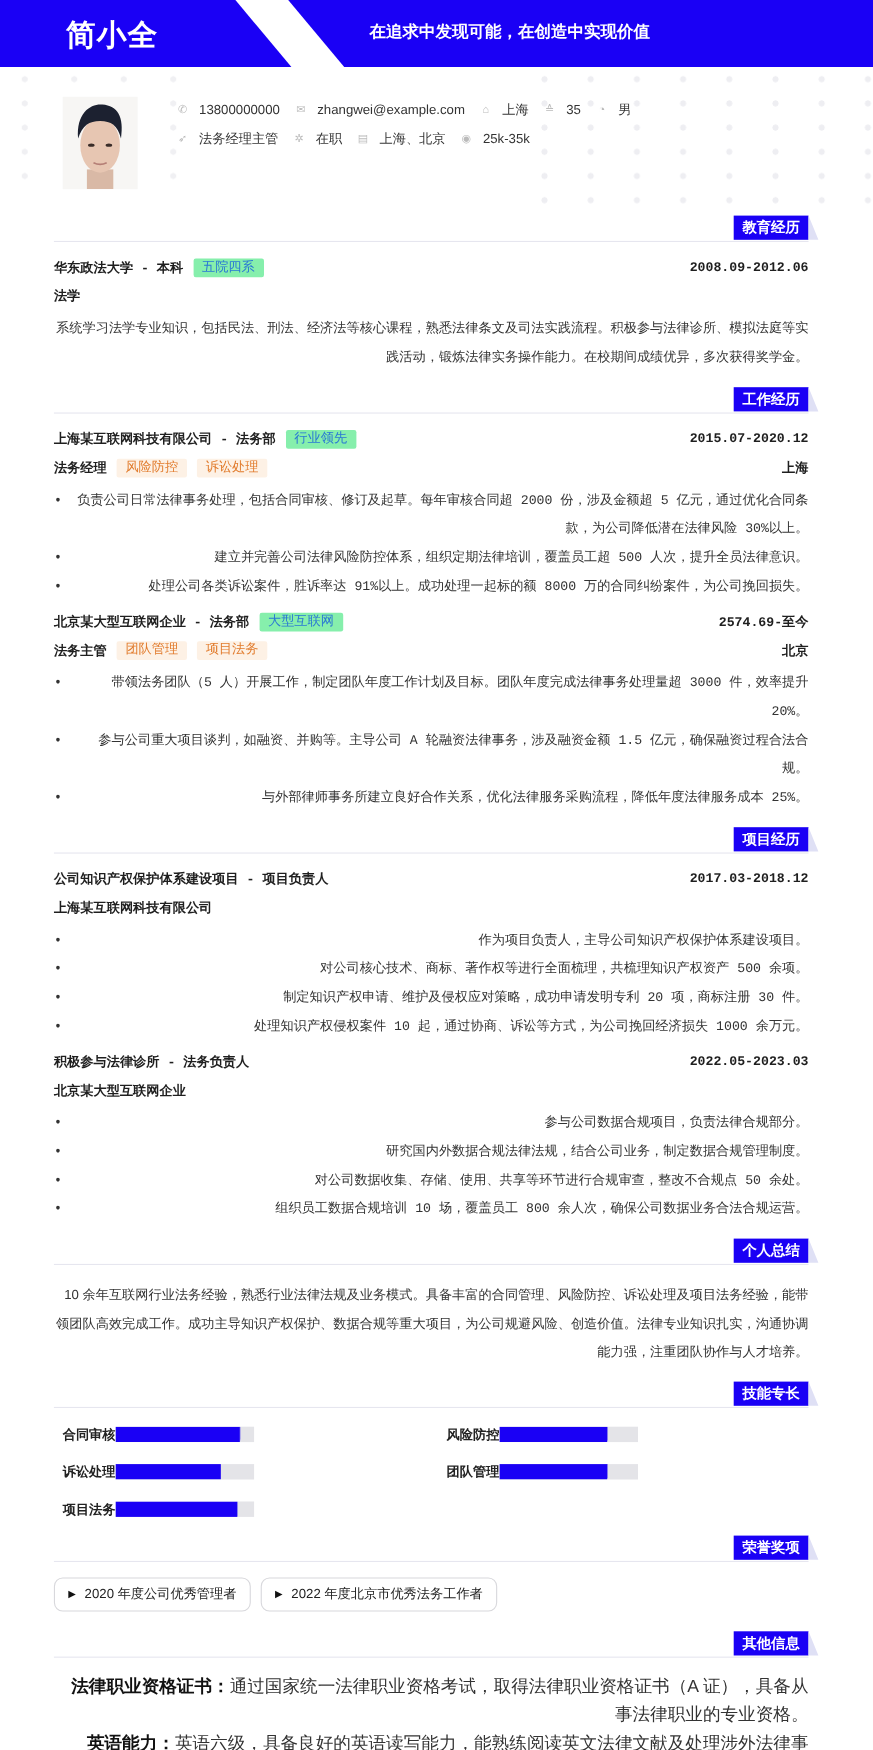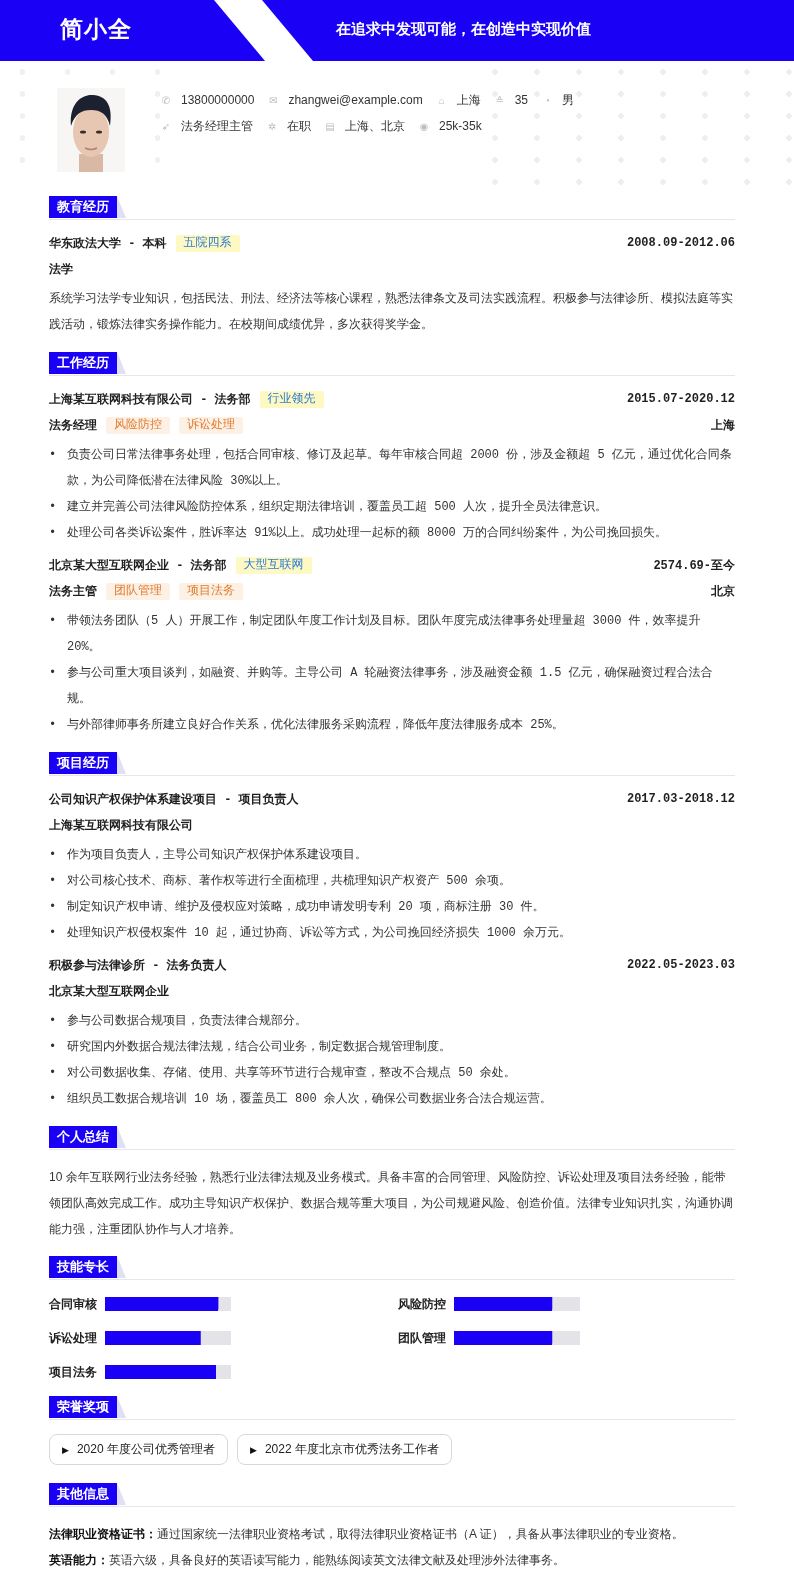--- a/index.html
+++ b/index.html
@@ -3,59 +3,59 @@
   <meta charset="utf-8">
   <style>
     * { box-sizing: border-box; margin: 0; padding: 0; }
     body {
       width: 794px; height: 1591px; background: #ffffff;
       font-family: "Liberation Sans", "DejaVu Sans", sans-serif;
       color: #1f1f1f; font-size: 12px; position: relative; overflow: hidden;
     }
     .header { position: absolute; left: 0; top: 0; width: 794px; height: 61px; }
     .header svg { position: absolute; left: 0; top: 0; }
-    .header .name { position: absolute; left: 60px; top: 14px; font-size: 23px; font-weight: bold; color: #fff; letter-spacing: 1px; }
+    .header .name { position: absolute; left: 60px; top: 14px; font-size: 27px; font-weight: bold; color: #fff; letter-spacing: 1px; }
     .header .motto { position: absolute; left: 336px; top: 20px; font-size: 15px; font-weight: bold; color: #fff; }
     .dots { position: absolute; right: 0; top: 61px; width: 320px; height: 130px;
       background-image: radial-gradient(circle, #eeeef2 2.5px, transparent 3px);
       background-size: 42px 22px; }
     .dots-left { position: absolute; left: 0; top: 61px; width: 190px; height: 110px;
       background-image: radial-gradient(circle, #f0f0f3 2.5px, transparent 3px);
       background-size: 45px 22px; }
     .avatar { position: absolute; left: 57px; top: 88px; width: 68px; height: 84px; background: #f6f5f3; overflow: hidden; }
     .info { position: absolute; left: 160px; top: 92px; }
     .info-row { display: flex; align-items: center; height: 16px; margin-bottom: 10px; font-size: 12px; color: #333; }
     .info-item { display: flex; align-items: center; margin-right: 13px; }
     .info-item .ic { width: 12px; height: 12px; margin-right: 9px; color: #bbb; font-size: 10px; display: inline-flex; align-items: center; justify-content: center; }
     .content { position: absolute; left: 49px; top: 196px; width: 686px; }
     .sec-title { position: relative; height: 24px; border-bottom: 1px solid #e6e6ef; margin-bottom: 14px; }
     .sec-title .lbl { display: inline-block; background: #1a00f5; color: #fff; font-size: 13px; font-weight: bold; height: 22px; line-height: 22px; padding: 0 8px; position: relative; }
     .sec-title .lbl::after { content: ""; position: absolute; right: -9px; top: 0; width: 0; height: 0; border-left: 9px solid #dfe0f5; border-top: 22px solid transparent; }
     .row-head { display: flex; justify-content: space-between; align-items: center; height: 18px; margin-bottom: 8px; font-weight: bold; font-size: 12px; }
     .row-head .left { display: flex; align-items: center; }
     .tag { display: inline-block; font-weight: normal; font-size: 12px; padding: 0 8px; height: 17px; line-height: 17px; margin-left: 9px; border-radius: 2px; }
-    .tag.blue { background: #fef9c3; color: #2a78d4; }
+    .tag.blue { background: #86efac; color: #2a78d4; }
     .tag.orange { background: #fdf1e5; color: #e17b2c; }
     .para { font-size: 12px; line-height: 26px; color: #333; }
     ul.bul { list-style: none; }
     ul.bul li { position: relative; padding-left: 18px; font-size: 12px; line-height: 26px; color: #333; }
     ul.bul li::before { content: "•"; position: absolute; left: 0; top: 0; font-size: 12px; }
     .block { margin-bottom: 8px; font-family: Liberation Mono, monospace; }
-    .sec { margin-bottom: 14px; }
+    .sec { margin-bottom: 14px; text-align: right; }
     .skills { display: grid; grid-template-columns: 349px 337px; row-gap: 14px; }
     .skill { display: flex; align-items: center; height: 20px; }
     .skill .nm { width: 56px; font-size: 12px; font-weight: bold; color: #222; }
     .skill .track { position: relative; width: 126px; height: 14px; background: #e4e4e8; }
     .skill .fill { position: absolute; left: 0; top: 0; height: 14px; background: #1a00f5; clip-path: polygon(0 0, 100% 0, calc(100% - 0px) 100%, 0 100%); }
     .skill .fill::after { content: ""; position: absolute; right: -5px; top: 0; width: 0; height: 0; border-left: 5px solid #1a00f5; border-bottom: 14px solid transparent; }
     .skill .fillwrap { position: absolute; left: 0; top: 0; height: 14px; }
     .awards { display: flex; }
     .award { display: flex; align-items: center; border: 1px solid #d8d8dc; border-radius: 8px; height: 31px; padding: 0 12px; margin-right: 9px; font-size: 12px; color: #222; }
     .award .tri { font-size: 9px; margin-right: 8px; color: #111; }
-    .other-line { font-size: 12px; line-height: 26px; color: #333; }
+    .other-line { font-size: 16px; line-height: 26px; color: #333; }
     .other-line b { color: #111; }
   </style>
 </head>
 <body>
 
 <div class="header">
   <svg width="794" height="61">
     <polygon points="0,0 214,0 265,61 0,61" fill="#1a00f5"></polygon>
     <polygon points="262,0 794,0 794,61 313,61" fill="#1a00f5"></polygon>
   </svg>

